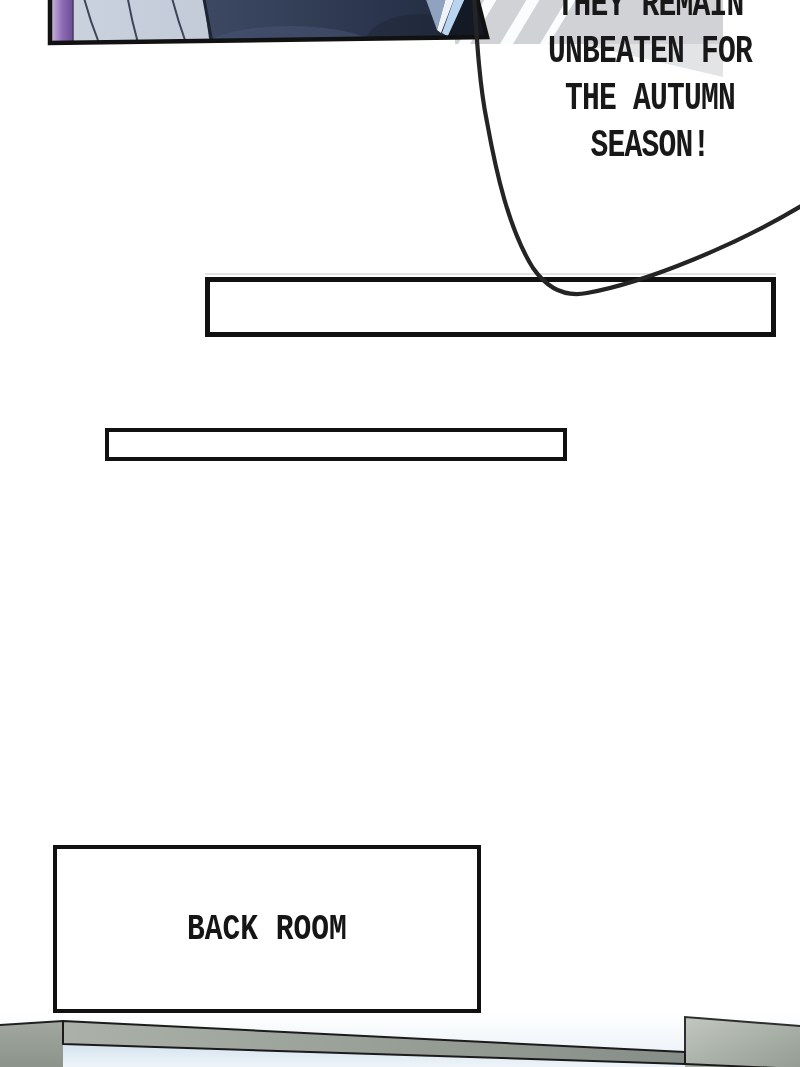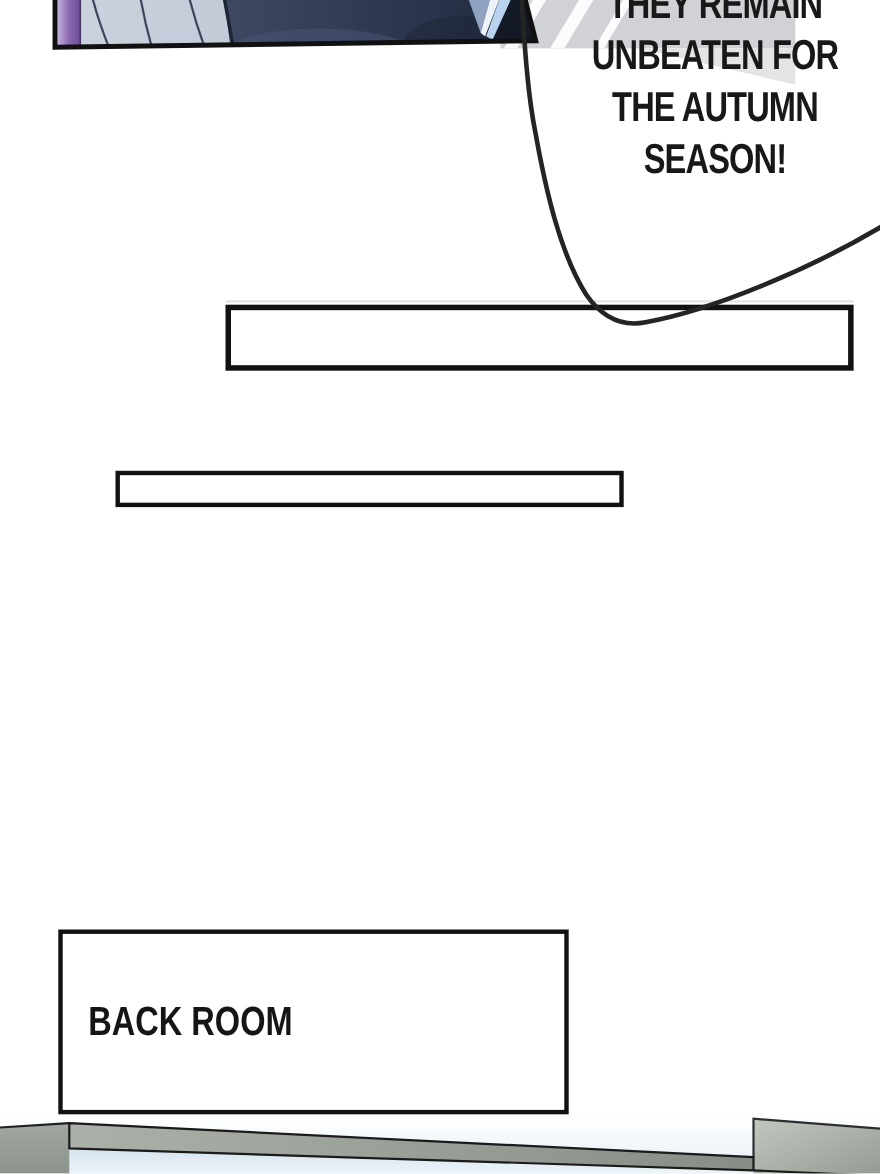--- a/index.html
+++ b/index.html
@@ -1,36 +1,36 @@
 <!DOCTYPE html>
 <html style="--ink: #111111; --speech_text: #181818; --paper_white: #ffffff; --fabric_blue: #c6cedb; --suit_navy: #27324a; --hair_purple: #8d6ab4; --building_gray: #d0d2d5; --counter_gray: #8e968e; --glass_blue: #d8e5ef;"><head>
 <meta charset="utf-8">
 <style>
   html,body{margin:0;padding:0;background:#fff;}
   .page{
     position:relative;width:800px;height:1067px;overflow:hidden;
     background:var(--paper_white,#fff);
-    font-family:Liberation Sans, sans-serif;
+    font-family:Liberation Mono, monospace;
   }
   .art-svg{position:absolute;left:0;top:0;z-index:5;pointer-events:none;}
   .speech-text{
     position:absolute;left:490px;top:-19px;width:320px;z-index:6;
     text-align:center;font-weight:700;font-size:38px;line-height:47px;
     letter-spacing:-1px;color:var(--speech_text,#181818);
     transform:scaleX(0.78);transform-origin:50% 0;
     white-space:nowrap;
   }
   .speech-text .line{display:block;}
   .caption-box{position:absolute;background:#fff;border:5px solid var(--ink,#111);box-sizing:border-box;z-index:2;}
   .caption-box-1{left:205px;top:277px;width:571px;height:60px;}
   .caption-box-2{left:105px;top:428px;width:462px;height:33px;border-width:4px;}
   .sign-box{
-    position:absolute;left:53px;top:845px;width:464px;height:168px;
+    position:absolute;left:53px;top:845px;width:428px;height:168px;
     background:#fff;border:4px solid var(--ink,#111);box-sizing:border-box;z-index:2;
-    display:flex;align-items:center;
+    display:flex;align-items:center;justify-content:center;
   }
   .sign-label{
     font-weight:700;font-size:37px;letter-spacing:0px;color:#151515;
     transform:scaleX(0.8);white-space:nowrap;
   }
   .counter-svg{position:absolute;left:0;top:1013px;z-index:1;}
 </style>
 </head>
 <body>
 

